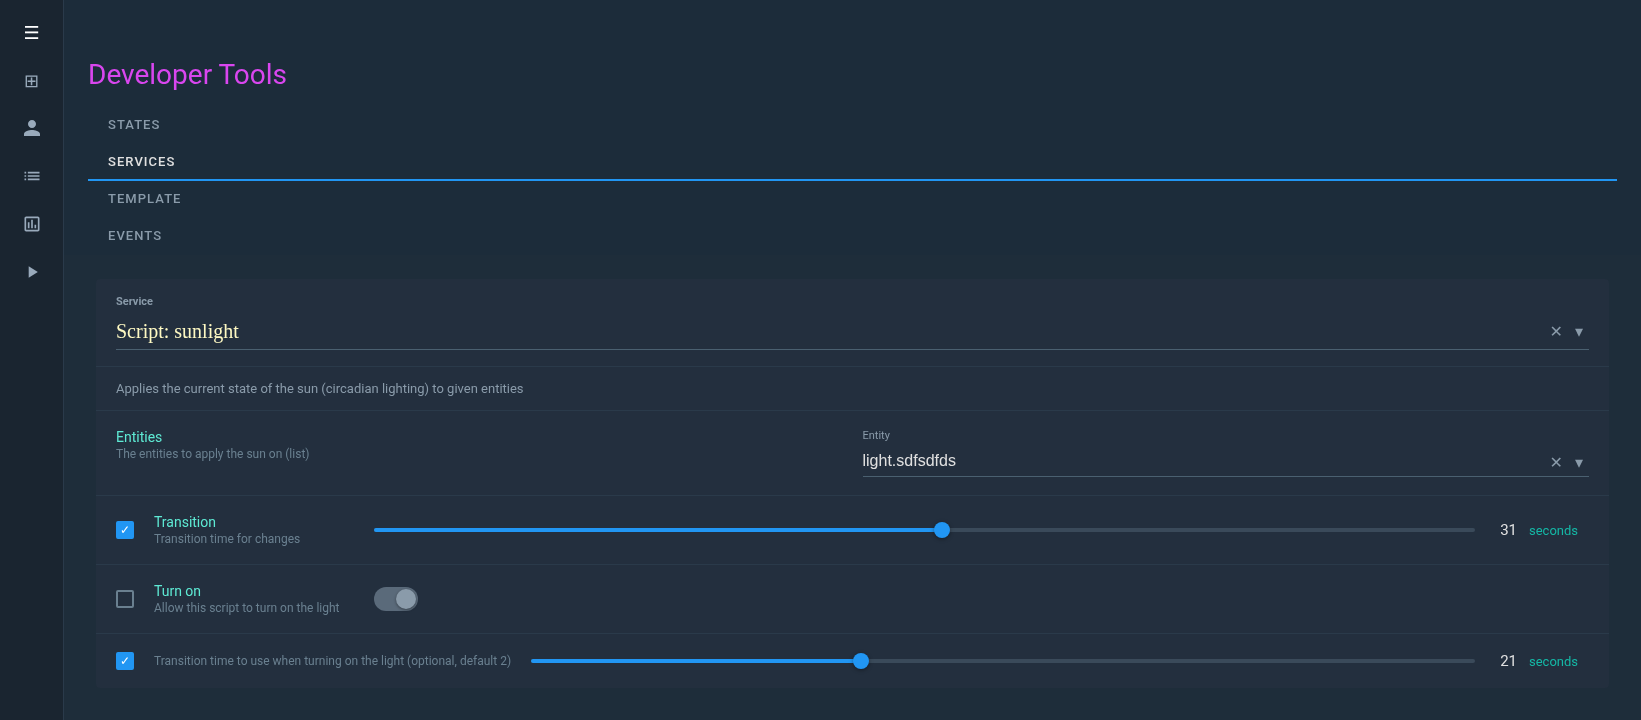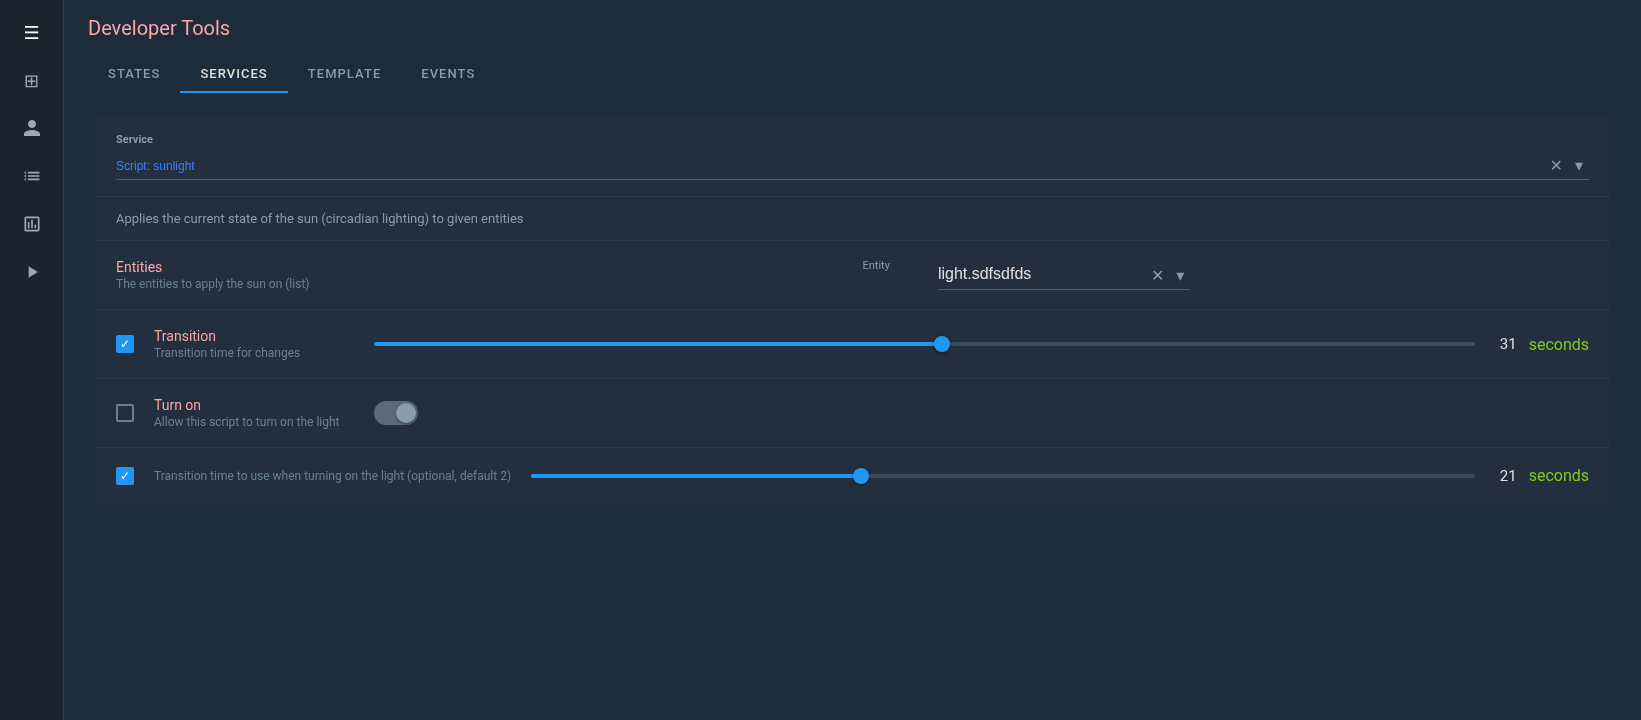--- a/index.html
+++ b/index.html
@@ -45,28 +45,30 @@
       background: #1c2c3a;
       overflow: hidden;
     }
 
     
     .header {
       padding: 16px 24px 0 24px;
       background: #1c2c3a;
     }
     .header-title {
-      font-size: 20px;
+      font-size: 28px;
       font-weight: 400;
-      color: #fca5a5;
+      color: #d946ef;
       margin-bottom: 16px;
+      margin-top: 42px;
     }
     .tabs {
       display: flex;
       gap: 0;
+      flex-direction: column;
     }
     .tab {
       padding: 10px 20px;
       font-size: 13px;
       font-weight: 500;
       color: #8a9baa;
       cursor: pointer;
       letter-spacing: 0.08em;
       border-bottom: 2px solid transparent;
       text-transform: uppercase;
@@ -111,24 +113,25 @@
     }
     .service-input-row {
       display: flex;
       align-items: center;
       border-bottom: 1px solid #4a6070;
     }
     .service-input {
       flex: 1;
       background: transparent;
       border: none;
-      color: #3b82f6;
-      font-size: 12px;
+      color: #fef9c3;
+      font-size: 20px;
       padding: 6px 0;
       outline: none;
+      font-family: Liberation Serif, serif;
     }
     .input-icon-btn {
       background: none;
       border: none;
       color: #8a9baa;
       cursor: pointer;
       font-size: 16px;
       padding: 4px 6px;
     }
 
@@ -170,40 +173,40 @@
       font-size: 12px;
       line-height: 1;
     }
 
     .param-label-group {
       min-width: 200px;
       flex-shrink: 0;
     }
     .param-name {
       font-size: 14px;
-      color: #fca5a5;
+      color: #5eead4;
       margin-bottom: 2px;
     }
     .param-desc {
       font-size: 12px;
       color: #6a8090;
     }
 
     .param-control {
       flex: 1;
       display: flex;
       align-items: center;
       gap: 12px;
     }
 
     
     .entity-field-wrapper {
       flex: 1;
       display: flex;
-      gap: 48px;
+      flex-direction: column;
     }
     .entity-field-label {
       font-size: 11px;
       color: #8a9baa;
       margin-bottom: 4px;
     }
     .entity-input-row {
       display: flex;
       align-items: flex-end;
       border-bottom: 1px solid #4a6070;
@@ -249,22 +252,22 @@
       cursor: grab;
       box-shadow: 0 1px 4px rgba(0,0,0,0.4);
     }
     .slider-value {
       font-size: 15px;
       color: #e0e0e0;
       min-width: 30px;
       text-align: right;
     }
     .slider-unit {
-      font-size: 16px;
-      color: #84cc16;
+      font-size: 13px;
+      color: #14b8a6;
       min-width: 60px;
     }
 
     
     .toggle {
       width: 44px;
       height: 24px;
       background: #5a6a7a;
       border-radius: 12px;
       position: relative;

